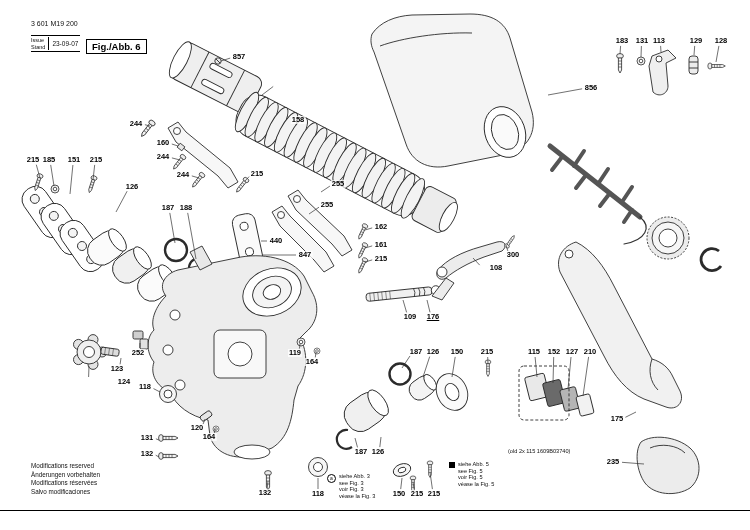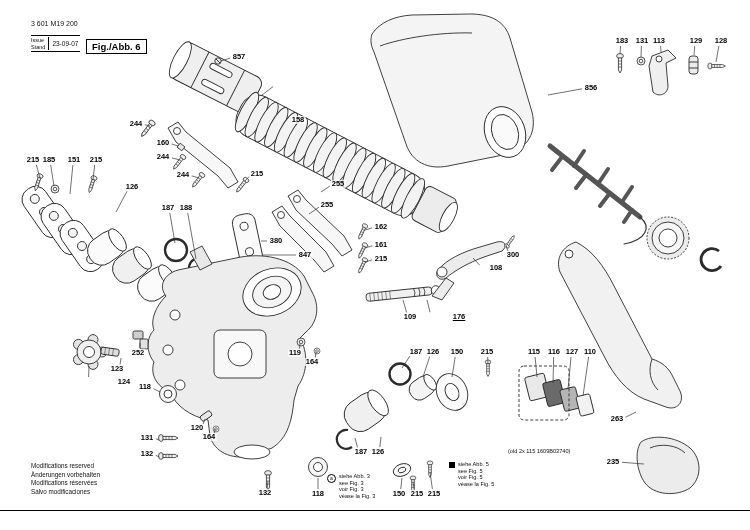--- a/index.html
+++ b/index.html
@@ -389,45 +389,45 @@
       <div class="callout" style="left: 74px; top: 160px;">151</div>
       <div class="callout" style="left: 96px; top: 160px;">215</div>
       <div class="callout" style="left: 132px; top: 187px;">126</div>
       <div class="callout" style="left: 168px; top: 208px;">187</div>
       <div class="callout" style="left: 186px; top: 208px;">188</div>
       <div class="callout" style="left: 338px; top: 184px;">255</div>
       <div class="callout" style="left: 327px; top: 205px;">255</div>
       <div class="callout" style="left: 381px; top: 227px;">162</div>
       <div class="callout" style="left: 381px; top: 245px;">161</div>
       <div class="callout" style="left: 381px; top: 259px;">215</div>
-      <div class="callout" style="left: 276px; top: 241px;">380</div>
+      <div class="callout" style="left: 276px; top: 241px;">440</div>
       <div class="callout" style="left: 305px; top: 255px;">847</div>
       <div class="callout" style="left: 496px; top: 268px;">108</div>
       <div class="callout" style="left: 513px; top: 255px;">300</div>
       <div class="callout" style="left: 410px; top: 317px;">109</div>
-      <div class="callout" style="left: 459px; top: 317px; text-decoration: underline;">176</div>
+      <div class="callout" style="left: 433px; top: 317px; text-decoration: underline;">176</div>
       <div class="callout" style="left: 295px; top: 353px;">119</div>
       <div class="callout" style="left: 312px; top: 362px;">164</div>
       <div class="callout" style="left: 138px; top: 353px;">252</div>
       <div class="callout" style="left: 117px; top: 369px;">123</div>
       <div class="callout" style="left: 88px; top: 382px; margin-left: 36px;">124</div>
       <div class="callout" style="left: 145px; top: 387px;">118</div>
       <div class="callout" style="left: 197px; top: 428px;">120</div>
       <div class="callout" style="left: 209px; top: 437px;">164</div>
       <div class="callout" style="left: 147px; top: 438px;">131</div>
       <div class="callout" style="left: 147px; top: 454px;">132</div>
       <div class="callout" style="left: 416px; top: 352px;">187</div>
       <div class="callout" style="left: 433px; top: 352px;">126</div>
       <div class="callout" style="left: 457px; top: 352px;">150</div>
       <div class="callout" style="left: 487px; top: 352px;">215</div>
       <div class="callout" style="left: 534px; top: 352px;">115</div>
-      <div class="callout" style="left: 554px; top: 352px;">116</div>
+      <div class="callout" style="left: 554px; top: 352px;">152</div>
       <div class="callout" style="left: 572px; top: 352px;">127</div>
-      <div class="callout" style="left: 590px; top: 352px;">110</div>
-      <div class="callout" style="left: 617px; top: 419px;">263</div>
+      <div class="callout" style="left: 590px; top: 352px;">210</div>
+      <div class="callout" style="left: 617px; top: 419px;">175</div>
       <div class="callout" style="left: 613px; top: 462px;">235</div>
       <div class="callout" style="left: 622px; top: 41px;">183</div>
       <div class="callout" style="left: 642px; top: 41px;">131</div>
       <div class="callout" style="left: 659px; top: 41px;">113</div>
       <div class="callout" style="left: 696px; top: 41px;">129</div>
       <div class="callout" style="left: 721px; top: 41px;">128</div>
       <div class="callout" style="left: 591px; top: 88px;">856</div>
       <div class="callout" style="left: 361px; top: 452px;">187</div>
       <div class="callout" style="left: 378px; top: 452px;">126</div>
       <div class="callout" style="left: 399px; top: 494px;">150</div>

